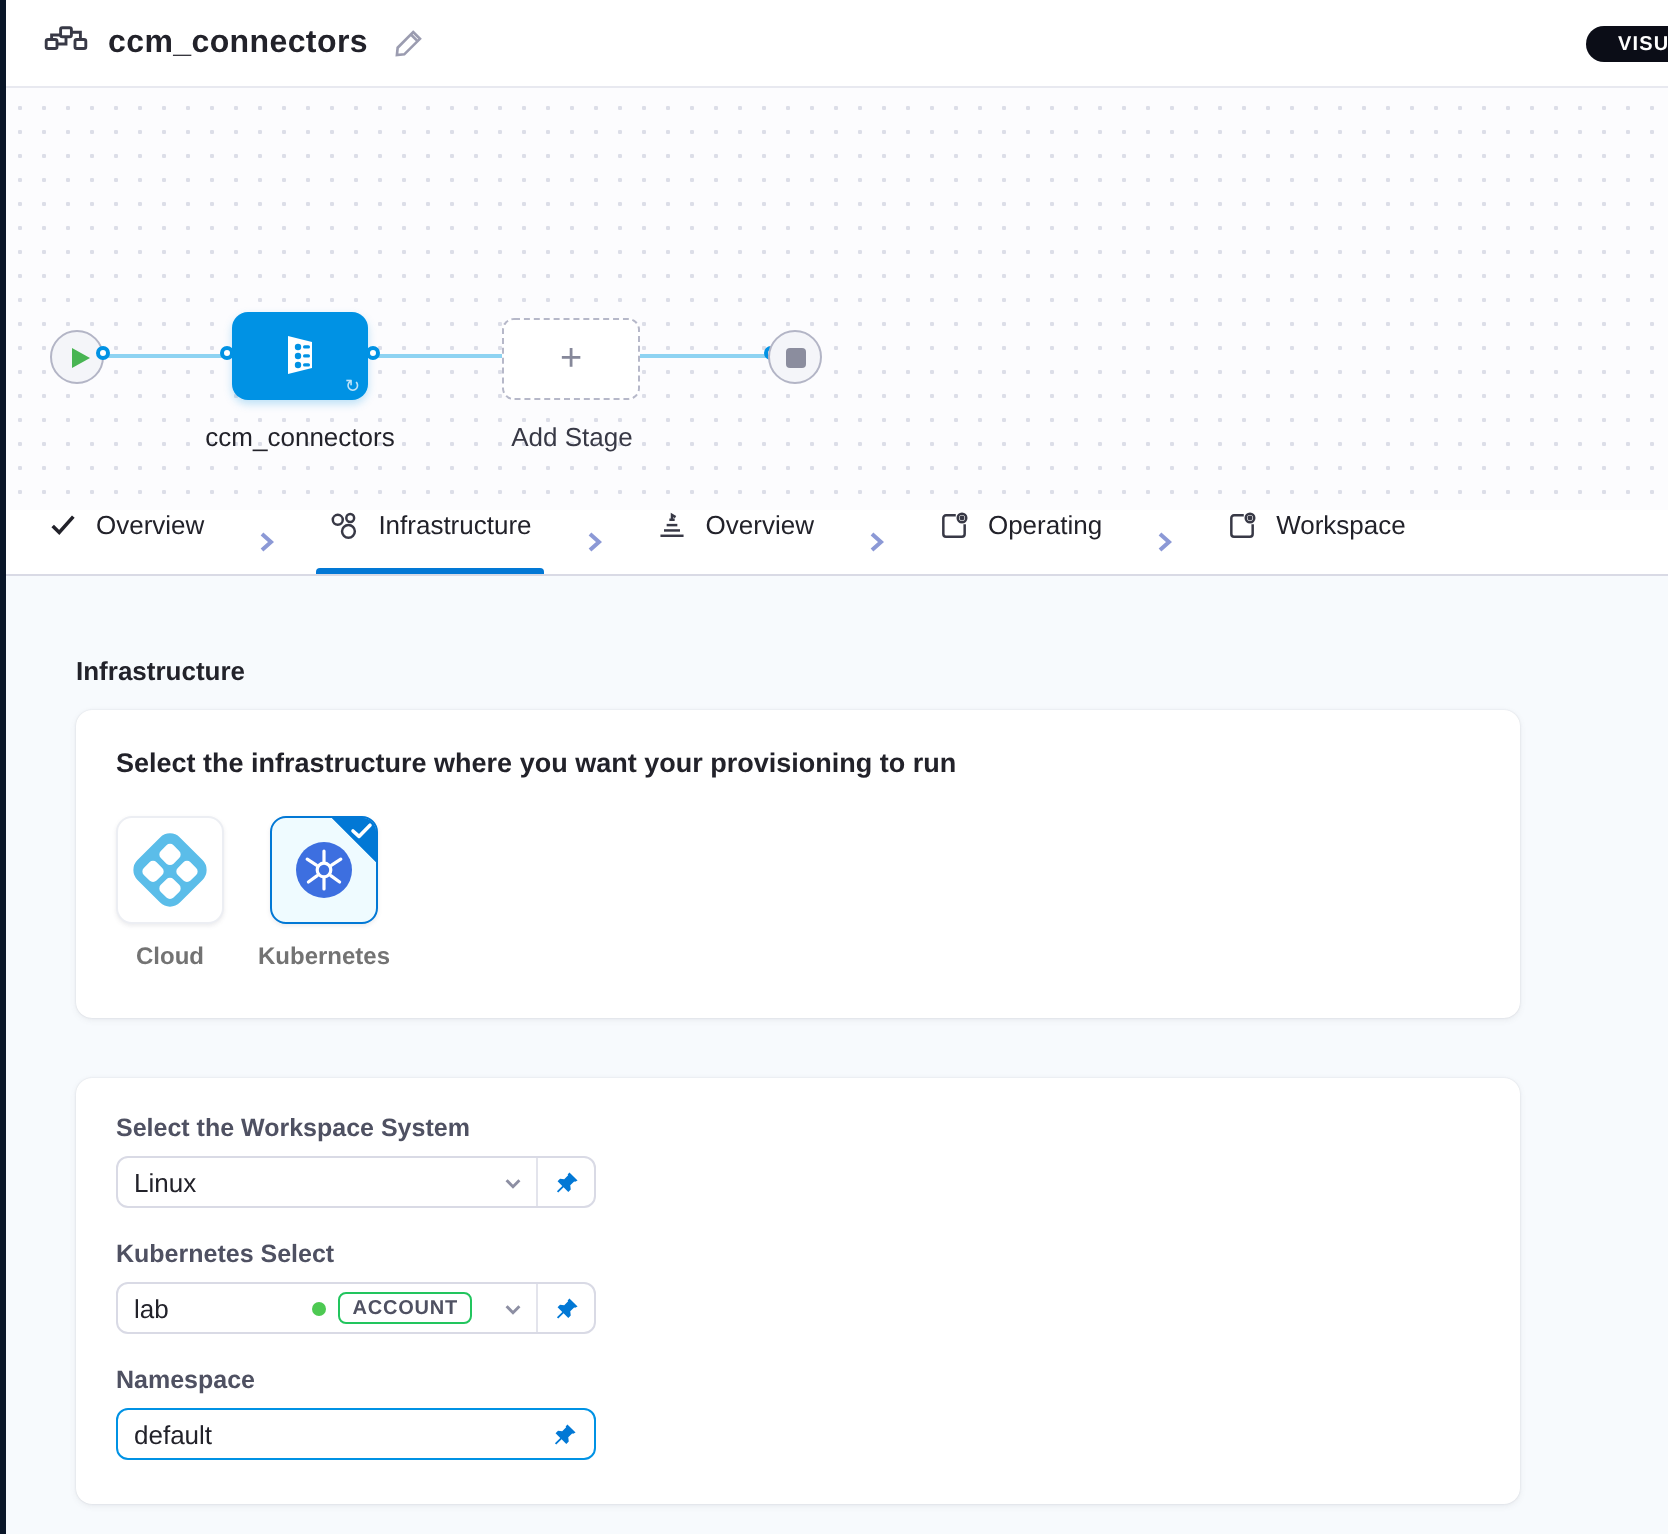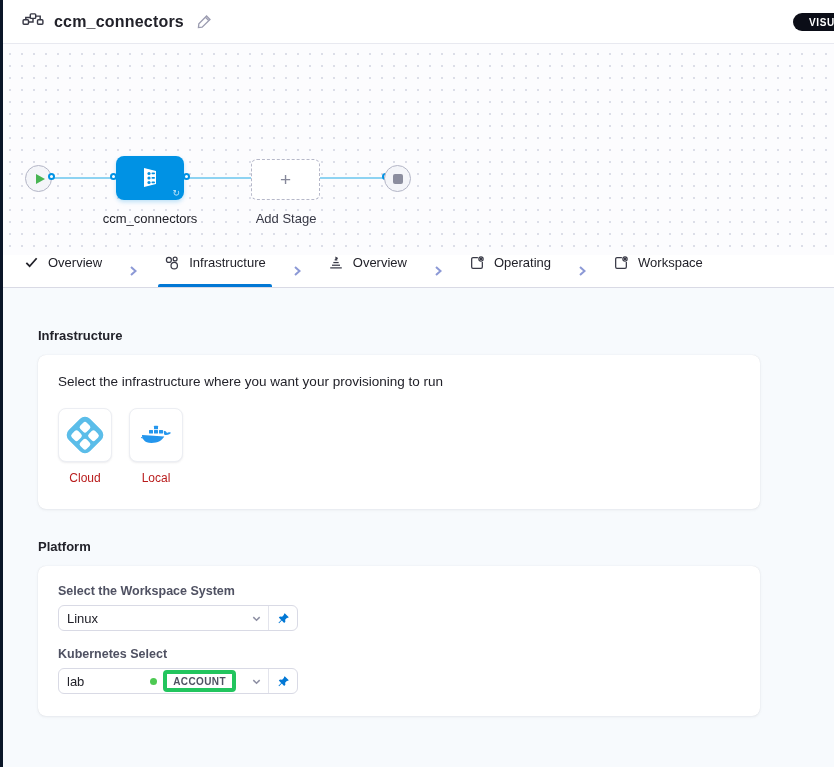--- a/index.html
+++ b/index.html
@@ -36,42 +36,42 @@
   
   .tabbar { height:33px; background:#ffffff; border-bottom:1px solid #d9dae5; display:flex; align-items:stretch; padding-left:22px; }
   .tab { display:flex; gap:9px; padding:0 2px; position:relative; cursor:pointer; font-size:13px; color:#22222a; }
   .tab.active::after { content:""; position:absolute; left:-4px; right:-4px; bottom:0; height:3px; background:#0278d5; border-radius:2px 2px 0 0; }
   .tab-sep { display:flex; align-items:center; margin:0 23px; }
 
   
   .content { height:479px; background:#f7fafd; padding:40px 0 0 38px; }
   .section-heading { font-size:13px; font-weight:bold; color:#22222a; margin-bottom:12px; }
   .card { width:722px; background:#ffffff; border-radius:8px; box-shadow:0 0 1px rgba(96,97,112,.18), 0 1px 3px rgba(96,97,112,.10); }
-  .infra-card { padding:19px 20px 24px 20px; margin-bottom:30px; }
+  .infra-card { padding:19px 20px 24px 20px; margin-bottom:30px;font-weight:bold; }
   .infra-prompt { font-size:13.5px; color:#22222a; }
   .infra-options { display:flex; gap:17px; margin-top:19px; }
   .infra-opt { width:92px; display:flex; flex-direction:column; align-items:center; cursor:pointer; }
   .infra-opt { width:auto; }
   .opt-box { width:54px; height:54px; border-radius:8px; background:#ffffff; border:1px solid #eceef3; box-shadow:0 1px 2px rgba(96,97,112,.12); display:flex; align-items:center; justify-content:center; position:relative; overflow:hidden; }
   .opt-box.selected { background:#effbff; border:1px solid #0278d5; }
-  .opt-label { margin-top:9px; font-size:12px; color:#b91c1c; text-align:center; }
+  .opt-label { margin-top:9px; font-size:12px; color:#737373; text-align:center; }
   .corner-check { position:absolute; top:0; right:0; width:22px; height:22px; }
 
   .cloud-diamond { width:30px; height:30px; background:#5bbde9; border-radius:7px; transform:rotate(45deg); display:grid; grid-template-columns:9px 9px; grid-template-rows:9px 9px; gap:3px; align-content:center; justify-content:center; }
   .cloud-diamond span { background:#ffffff; border-radius:2.5px; display:block; }
 
   .platform-card { padding:18px 20px 22px 20px; }
   .field-group { margin-bottom:16px; }
   .field-group:last-child { margin-bottom:0; }
   .field-label { font-size:12.5px; color:#4f5162; font-weight:bold; margin-bottom:7px; }
   .control-row { display:flex; align-items:stretch; width:240px; height:26px; border:1px solid #d9dae5; border-radius:6px; background:#ffffff; }
   .control-row .value-area { flex:1; display:flex; align-items:center; padding:0 8px; font-size:13px; color:#22222a; gap:6px; min-width:0; }
   .chev-cell { width:24px; display:flex; align-items:center; justify-content:center; }
   .pin-cell { width:29px; display:flex; align-items:center; justify-content:center; border-left:1px solid #e3e4ec; cursor:pointer; }
-  .scope-badge { border:4px solid #22c55e; border-radius:4px; padding:1.5px 6px; font-size:10px; letter-spacing:.4px; color:#4f5162; font-weight:bold; white-space:nowrap; }
+  .scope-badge { border:1px solid #22c55e; border-radius:4px; padding:1.5px 6px; font-size:10px; letter-spacing:.4px; color:#4f5162; font-weight:bold; white-space:nowrap; }
   .green-dot { width:7px; height:7px; border-radius:50%; background:#4dc952; flex:0 0 auto; }
   .ns-row { border:1.5px solid #0092e4; }
   .ns-row .pin-cell { border-left:none; }
 
   svg { display:block; }
 </style>
 </head>
 <body>
 
 <div class="left-edge"></div>
@@ -211,41 +211,47 @@
           <span class="cloud-diamond">
             <span></span>
               <span></span>
               <span></span>
               <span></span>
           </span>
         </div>
         <div class="opt-label">Cloud</div>
       </div>
 
-
       <div class="infra-opt">
-        <div class="opt-box">
-          <svg width="32" height="26" viewBox="0 0 32 26">
-            <g fill="#2496ed">
-              <rect x="9" y="8" width="4" height="3.4" rx=".5"></rect>
-              <rect x="14" y="8" width="4" height="3.4" rx=".5"></rect>
-              <rect x="14" y="3.8" width="4" height="3.4" rx=".5"></rect>
-              <rect x="19" y="8" width="4" height="3.4" rx=".5"></rect>
-              <path d="M2.5 13 H26 c2.5 0 4.5-1 5-2.2 0 0-2.2-1.3-4 .2 -.6-1.6-2.3-2.4-3.2-2.3 0 1.1-.2 2.6.8 4.3 H2 c0 3.6 2.2 8 9.5 8 6.5 0 10.7-2.8 12.8-6.5 Z"></path>
-              <path d="M1 15.5 c1.5.6 3.2.5 4.5 0" stroke="#2496ed" stroke-width="1" fill="none"></path>
+        <div class="opt-box selected">
+          <svg width="34" height="34" viewBox="0 0 34 34">
+            <circle cx="17" cy="17" r="14" fill="#3d6fe0"></circle>
+            <circle cx="17" cy="17" r="3.4" fill="none" stroke="#ffffff" stroke-width="1.6"></circle>
+            <g stroke="#ffffff" stroke-width="1.6" stroke-linecap="round">
+              <path d="M17 12.8 V7.5"></path>
+                <path d="M17 21.2 V26.5"></path>
+              <path d="M13.2 14.6 L8.6 11.6"></path>
+                <path d="M20.8 14.6 L25.4 11.6"></path>
+              <path d="M13.6 19.8 L9.2 23"></path>
+                <path d="M20.4 19.8 L24.8 23"></path>
             </g>
           </svg>
-        </div>
-        <div class="opt-label">Local</div>
-      </div>
+          <svg class="corner-check" viewBox="0 0 22 22">
+            <path d="M0 0 H22 V22 Z" fill="#0278d5" transform="rotate(0)"></path>
+            <path d="M22 0 L0 0 L22 22 Z" fill="#0278d5"></path>
+            <path d="M10.5 6.5 L13.5 9.2 L19 3.6" fill="none" stroke="#ffffff" stroke-width="1.8" stroke-linecap="round" stroke-linejoin="round"></path>
+          </svg>
+        </div>
+        <div class="opt-label">Kubernetes</div>
+      </div>
+
 
     </div>
   </div>
 
-  <div class="section-heading">Platform</div>
 
   <div class="card platform-card">
 
     <div class="field-group">
       <div class="field-label">Select the Workspace System</div>
       <div class="control-row">
         <div class="value-area">
           <span>Linux</span>
         </div>
         <span class="chev-cell">
@@ -275,15 +281,28 @@
             </svg>
         </span>
         <span class="pin-cell">
           <svg width="13" height="13" viewBox="0 0 16 16">
             <path d="M9.5 1.5 L14.5 6.5 L13 7.3 L12.4 7 L10 9.4 L10.3 12 L8.8 13.5 L5.9 10.6 L2.6 13.9 L1.8 13.1 L5.1 9.8 L2.2 6.9 L3.7 5.4 L6.3 5.7 L8.7 3.3 L8.4 2.7 Z" fill="#0278d5"></path>
           </svg>
         </span>
       </div>
     </div>
 
+    <div class="field-group">
+      <div class="field-label">Namespace</div>
+      <div class="control-row ns-row">
+        <div class="value-area">
+          <span>default</span>
+        </div>
+        <span class="pin-cell">
+          <svg width="13" height="13" viewBox="0 0 16 16">
+            <path d="M9.5 1.5 L14.5 6.5 L13 7.3 L12.4 7 L10 9.4 L10.3 12 L8.8 13.5 L5.9 10.6 L2.6 13.9 L1.8 13.1 L5.1 9.8 L2.2 6.9 L3.7 5.4 L6.3 5.7 L8.7 3.3 L8.4 2.7 Z" fill="#0278d5"></path>
+          </svg>
+        </span>
+      </div>
+    </div>
 
   </div>
 </div>
 
 </body></html>

